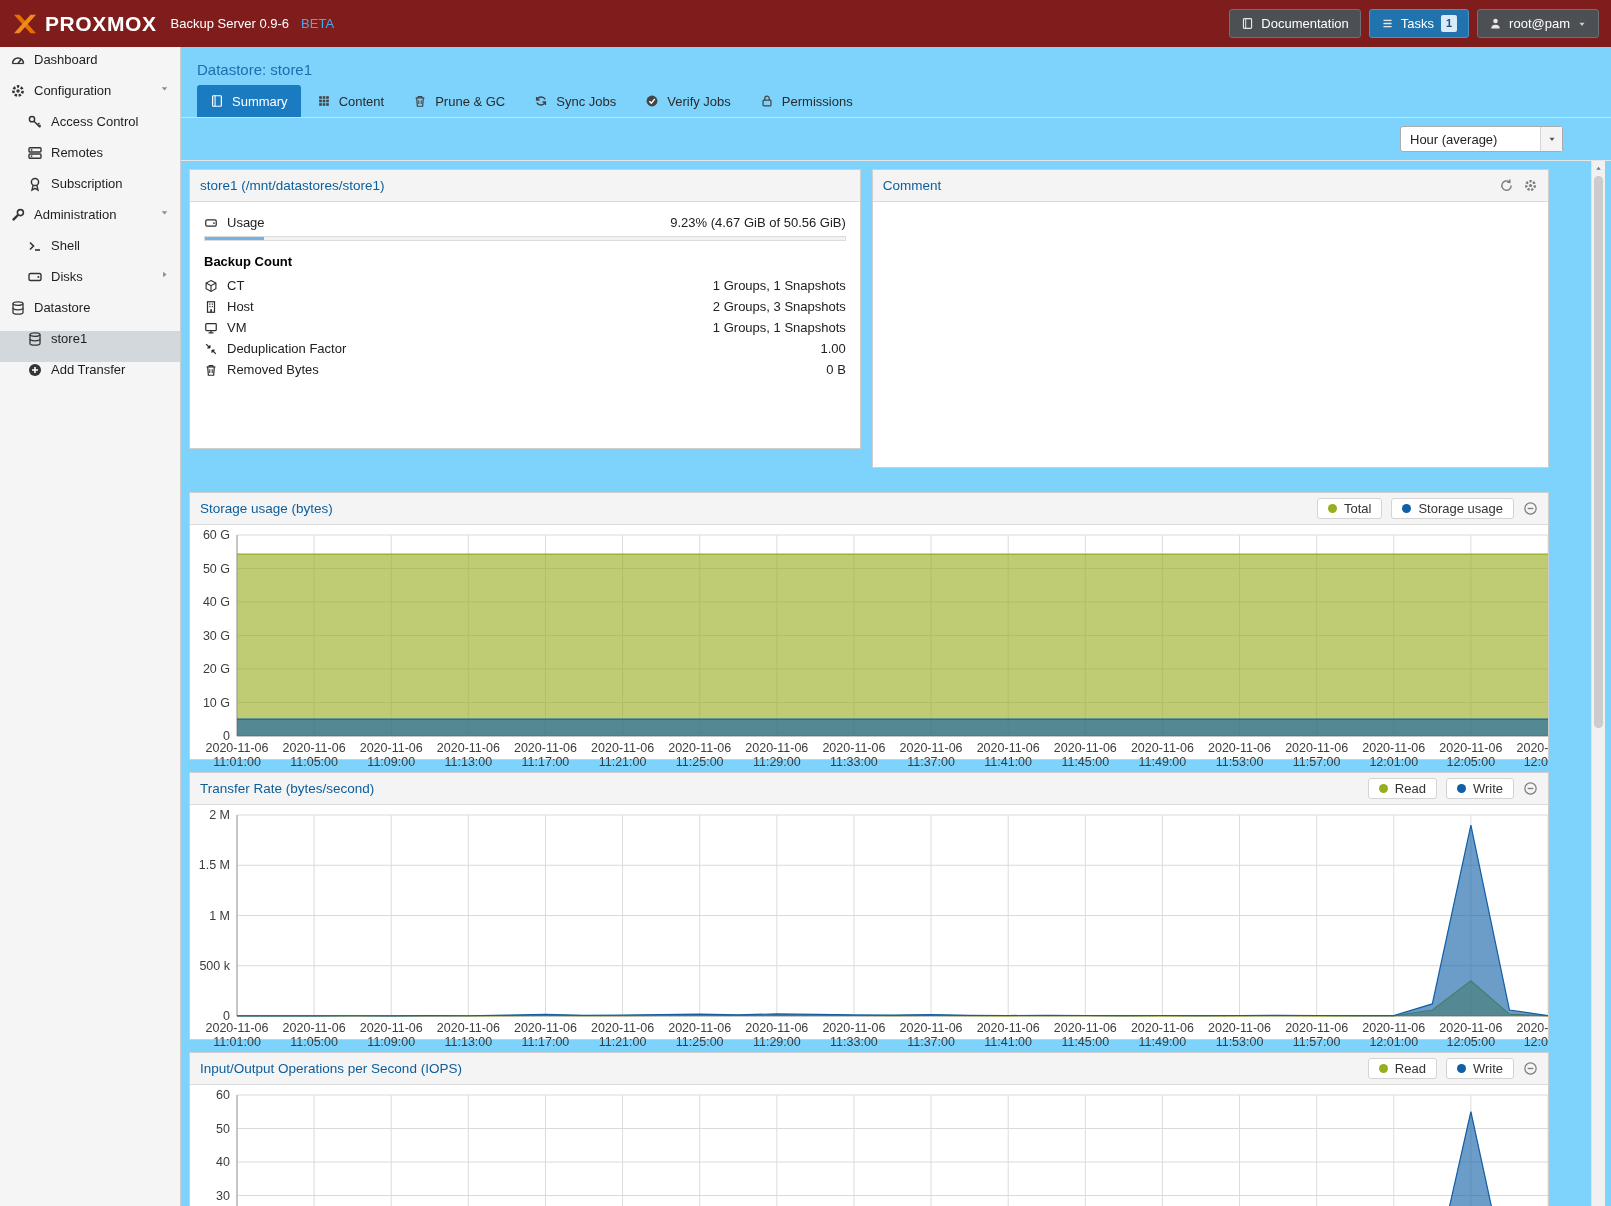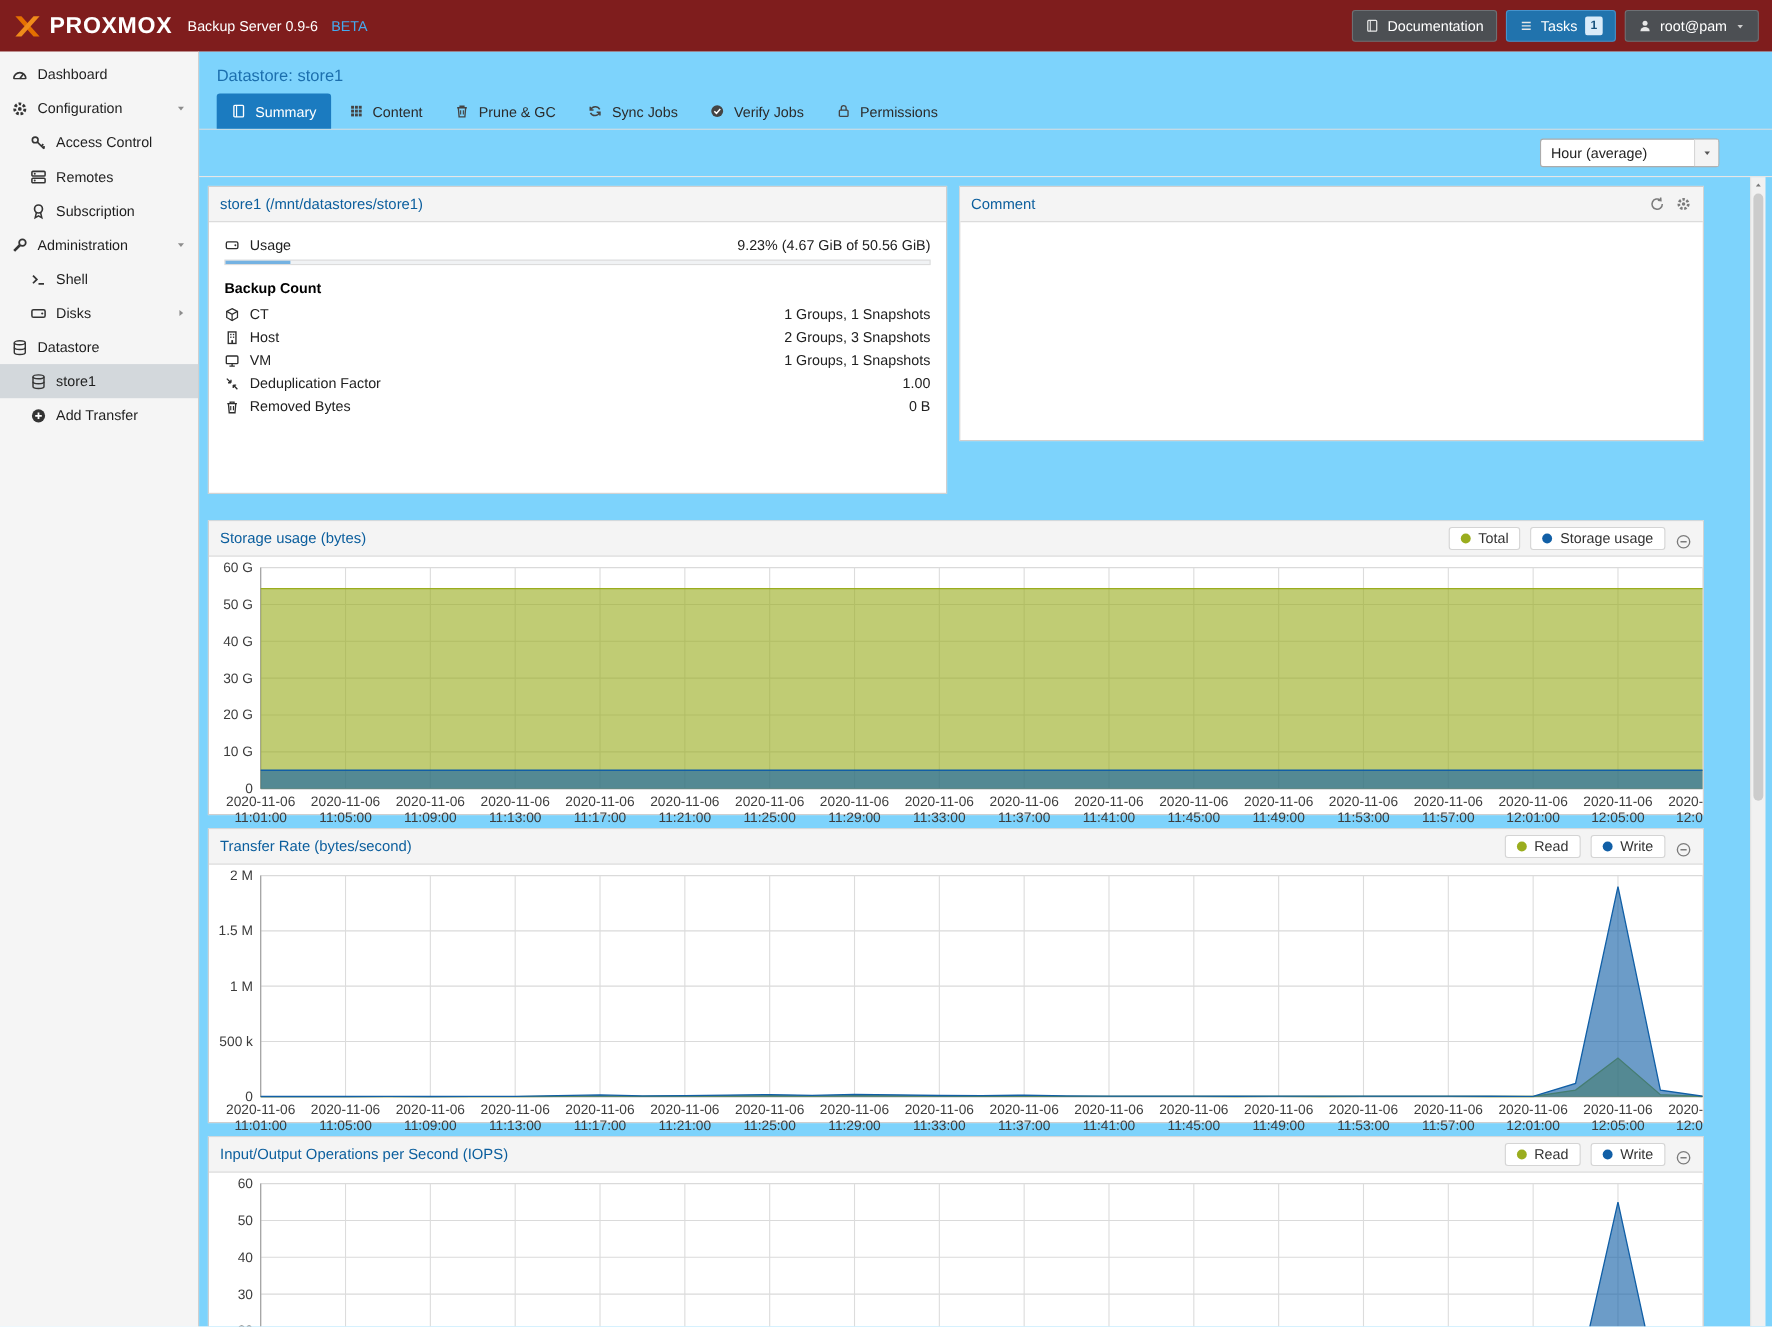--- a/index.html
+++ b/index.html
@@ -19,21 +19,21 @@
   .hbtn{display:flex;align-items:center;gap:7px;background:#4c4f53;border:1px solid #6d7074;color:#fff;
     border-radius:3px;height:29px;padding:0 11px;font-size:13px;font-family:inherit;cursor:pointer}
   .hbtn .icw{width:13px;height:13px;color:#e8e8e8}
   .hbtn.tasks{background:#2173ad;border-color:#4593cc}
   .badge{background:#d9ebf9;color:#17527e;border-radius:2px;padding:0 5px;font-size:11px;line-height:17px;font-weight:bold}
   .hbtn .caret{width:10px;height:10px;color:#cfcfcf}
 
   
   .layout{display:flex;height:1159px}
   .sidebar{width:181px;background:#f5f5f5;border-right:1px solid #cfcfcf;padding-top:5px;flex:0 0 181px}
-  .side-item{display:flex;align-items:center;gap:8px;height:31px;padding:0 10px;cursor:pointer;color:#1e1e1e}
+  .side-item{display:flex;gap:8px;height:31px;padding:0 10px;cursor:pointer;color:#1e1e1e}
   .side-item .icw{width:16px;height:16px;color:#343434;flex:0 0 16px}
   .side-item.child{padding-left:27px}
   .side-item.selected{background:#d3d8dc}
   .side-item .caret{margin-left:auto;width:11px;height:11px;color:#8d8d8d;flex:0 0 11px}
 
   .content{flex:1;display:flex;flex-direction:column;position:relative;background:#7dd3fc;min-width:0}
   .page-title{padding:14px 0 7px 16px;font-size:15px;color:#1c6fae}
   .tabbar{display:flex;gap:3px;padding-left:16px;border-bottom:1px solid #d4dce2;align-items:flex-end}
   .tab{display:flex;align-items:center;gap:8px;height:29px;padding:16px 13px;font-size:13px;color:#2b2b2b;
     border-radius:3px 3px 0 0;cursor:pointer}
@@ -46,25 +46,25 @@
   .combo .trig{width:22px;align-self:stretch;border-left:1px solid #d6d6d6;display:flex;align-items:center;justify-content:center;background:#f4f4f4;color:#555}
   .combo .trig .icw{width:10px;height:10px}
 
   .scrollwrap{flex:1;position:relative;overflow:hidden}
   .panels{position:absolute;top:0;left:0;right:62px;bottom:-400px;padding:8px 0 0 8px}
 
   
   .panel{border:1px solid #cfcfcf;background:#fff;margin-bottom:12px}
   .phead{height:32px;background:#f4f4f4;border-bottom:1px solid #dadada;display:flex;align-items:center;padding:0 10px;gap:8px}
   .ptitle{color:#0b5e9d;font-size:13.5px}
-  .ptools{margin-left:auto;display:flex;align-items:flex-end;gap:9px;color:#7b7b7b}
+  .ptools{margin-left:auto;display:flex;align-items:center;gap:9px;color:#7b7b7b}
   .ptools .icw{width:15px;height:15px;cursor:pointer}
   .toprow{display:flex;gap:11px;margin-bottom:12px}
   .store-panel{width:49.4%;height:280px}
-  .comment-panel{flex:1;height:232px}
+  .comment-panel{flex:1;height:299px}
   .pbody{padding:10px 14px}
   .kv{display:flex;align-items:center;gap:9px;height:21px}
   .kv .icw{width:14px;height:14px;color:#2e2e2e;flex:0 0 14px}
   .kv .val{margin-left:auto;text-align:right}
   .progress{height:5px;background:#f0f2f4;border:1px solid #dcdcdc;margin:3px 0 2px}
   .progress-fill{height:100%;background:#74b2e2}
   .subhead{font-weight:bold;margin:13px 0 6px;color:#000}
 
   .chart-panel{height:268px}
   .chart{height:248px;position:relative;overflow:hidden}

